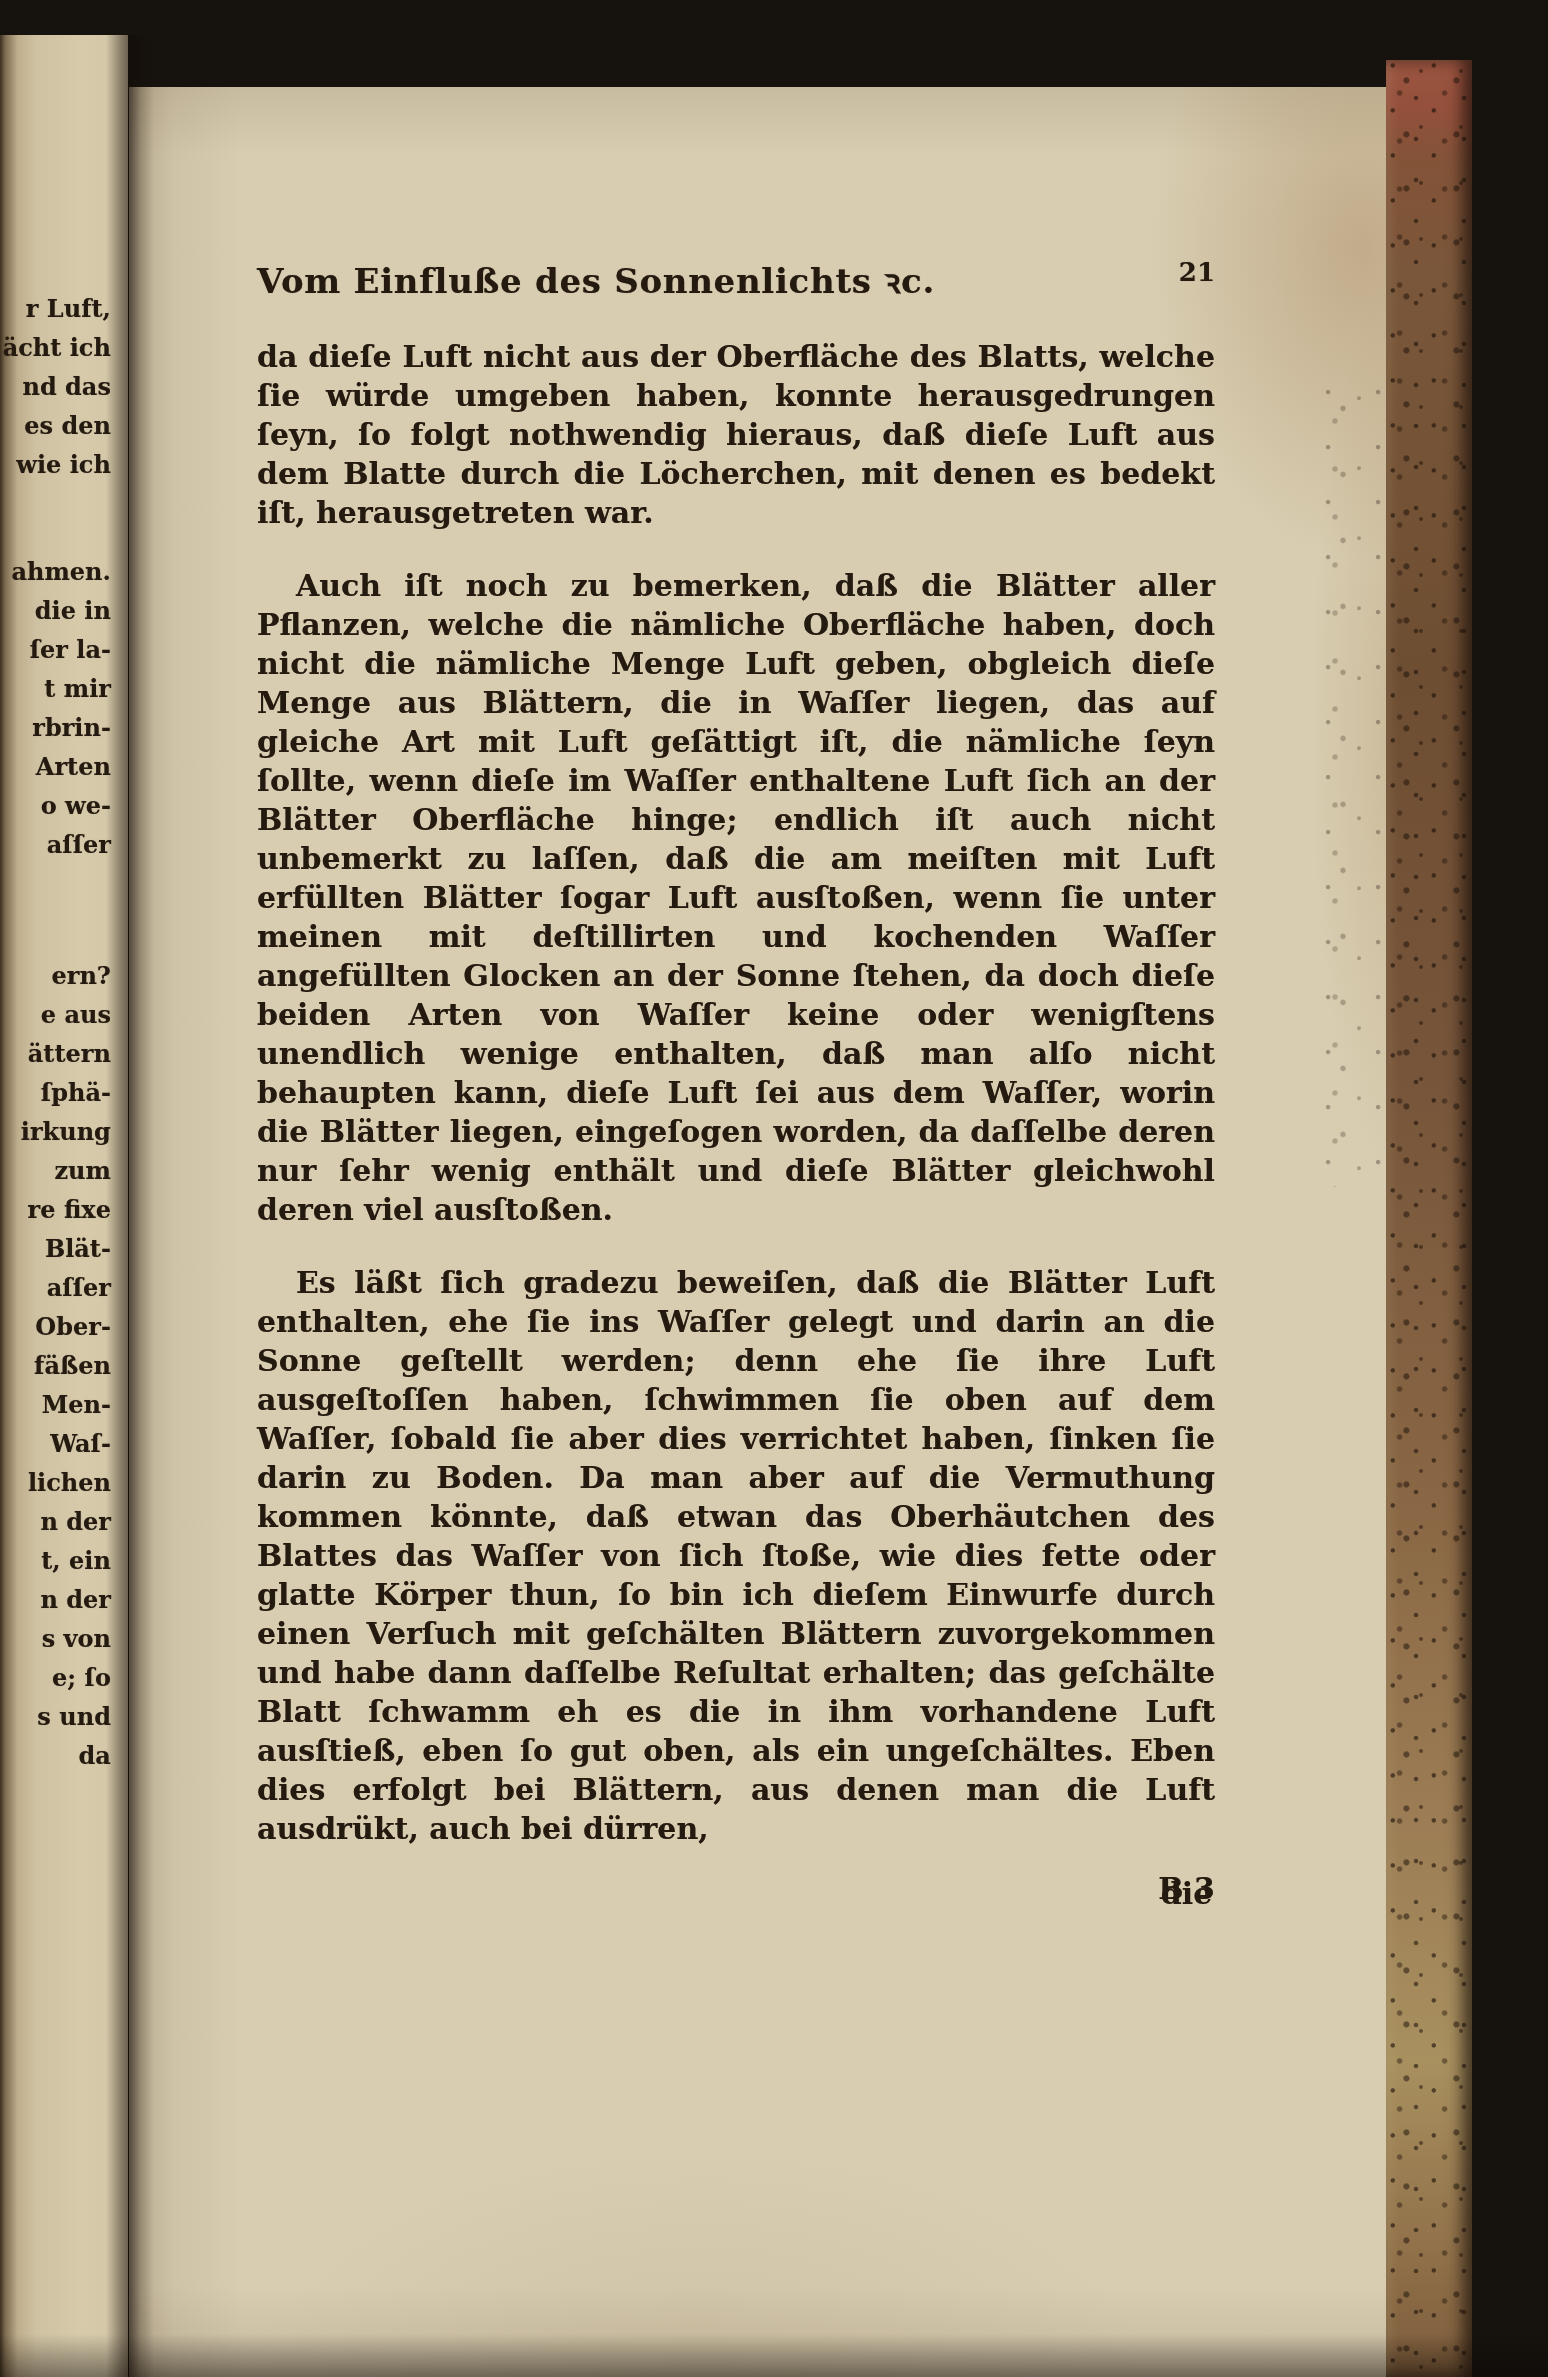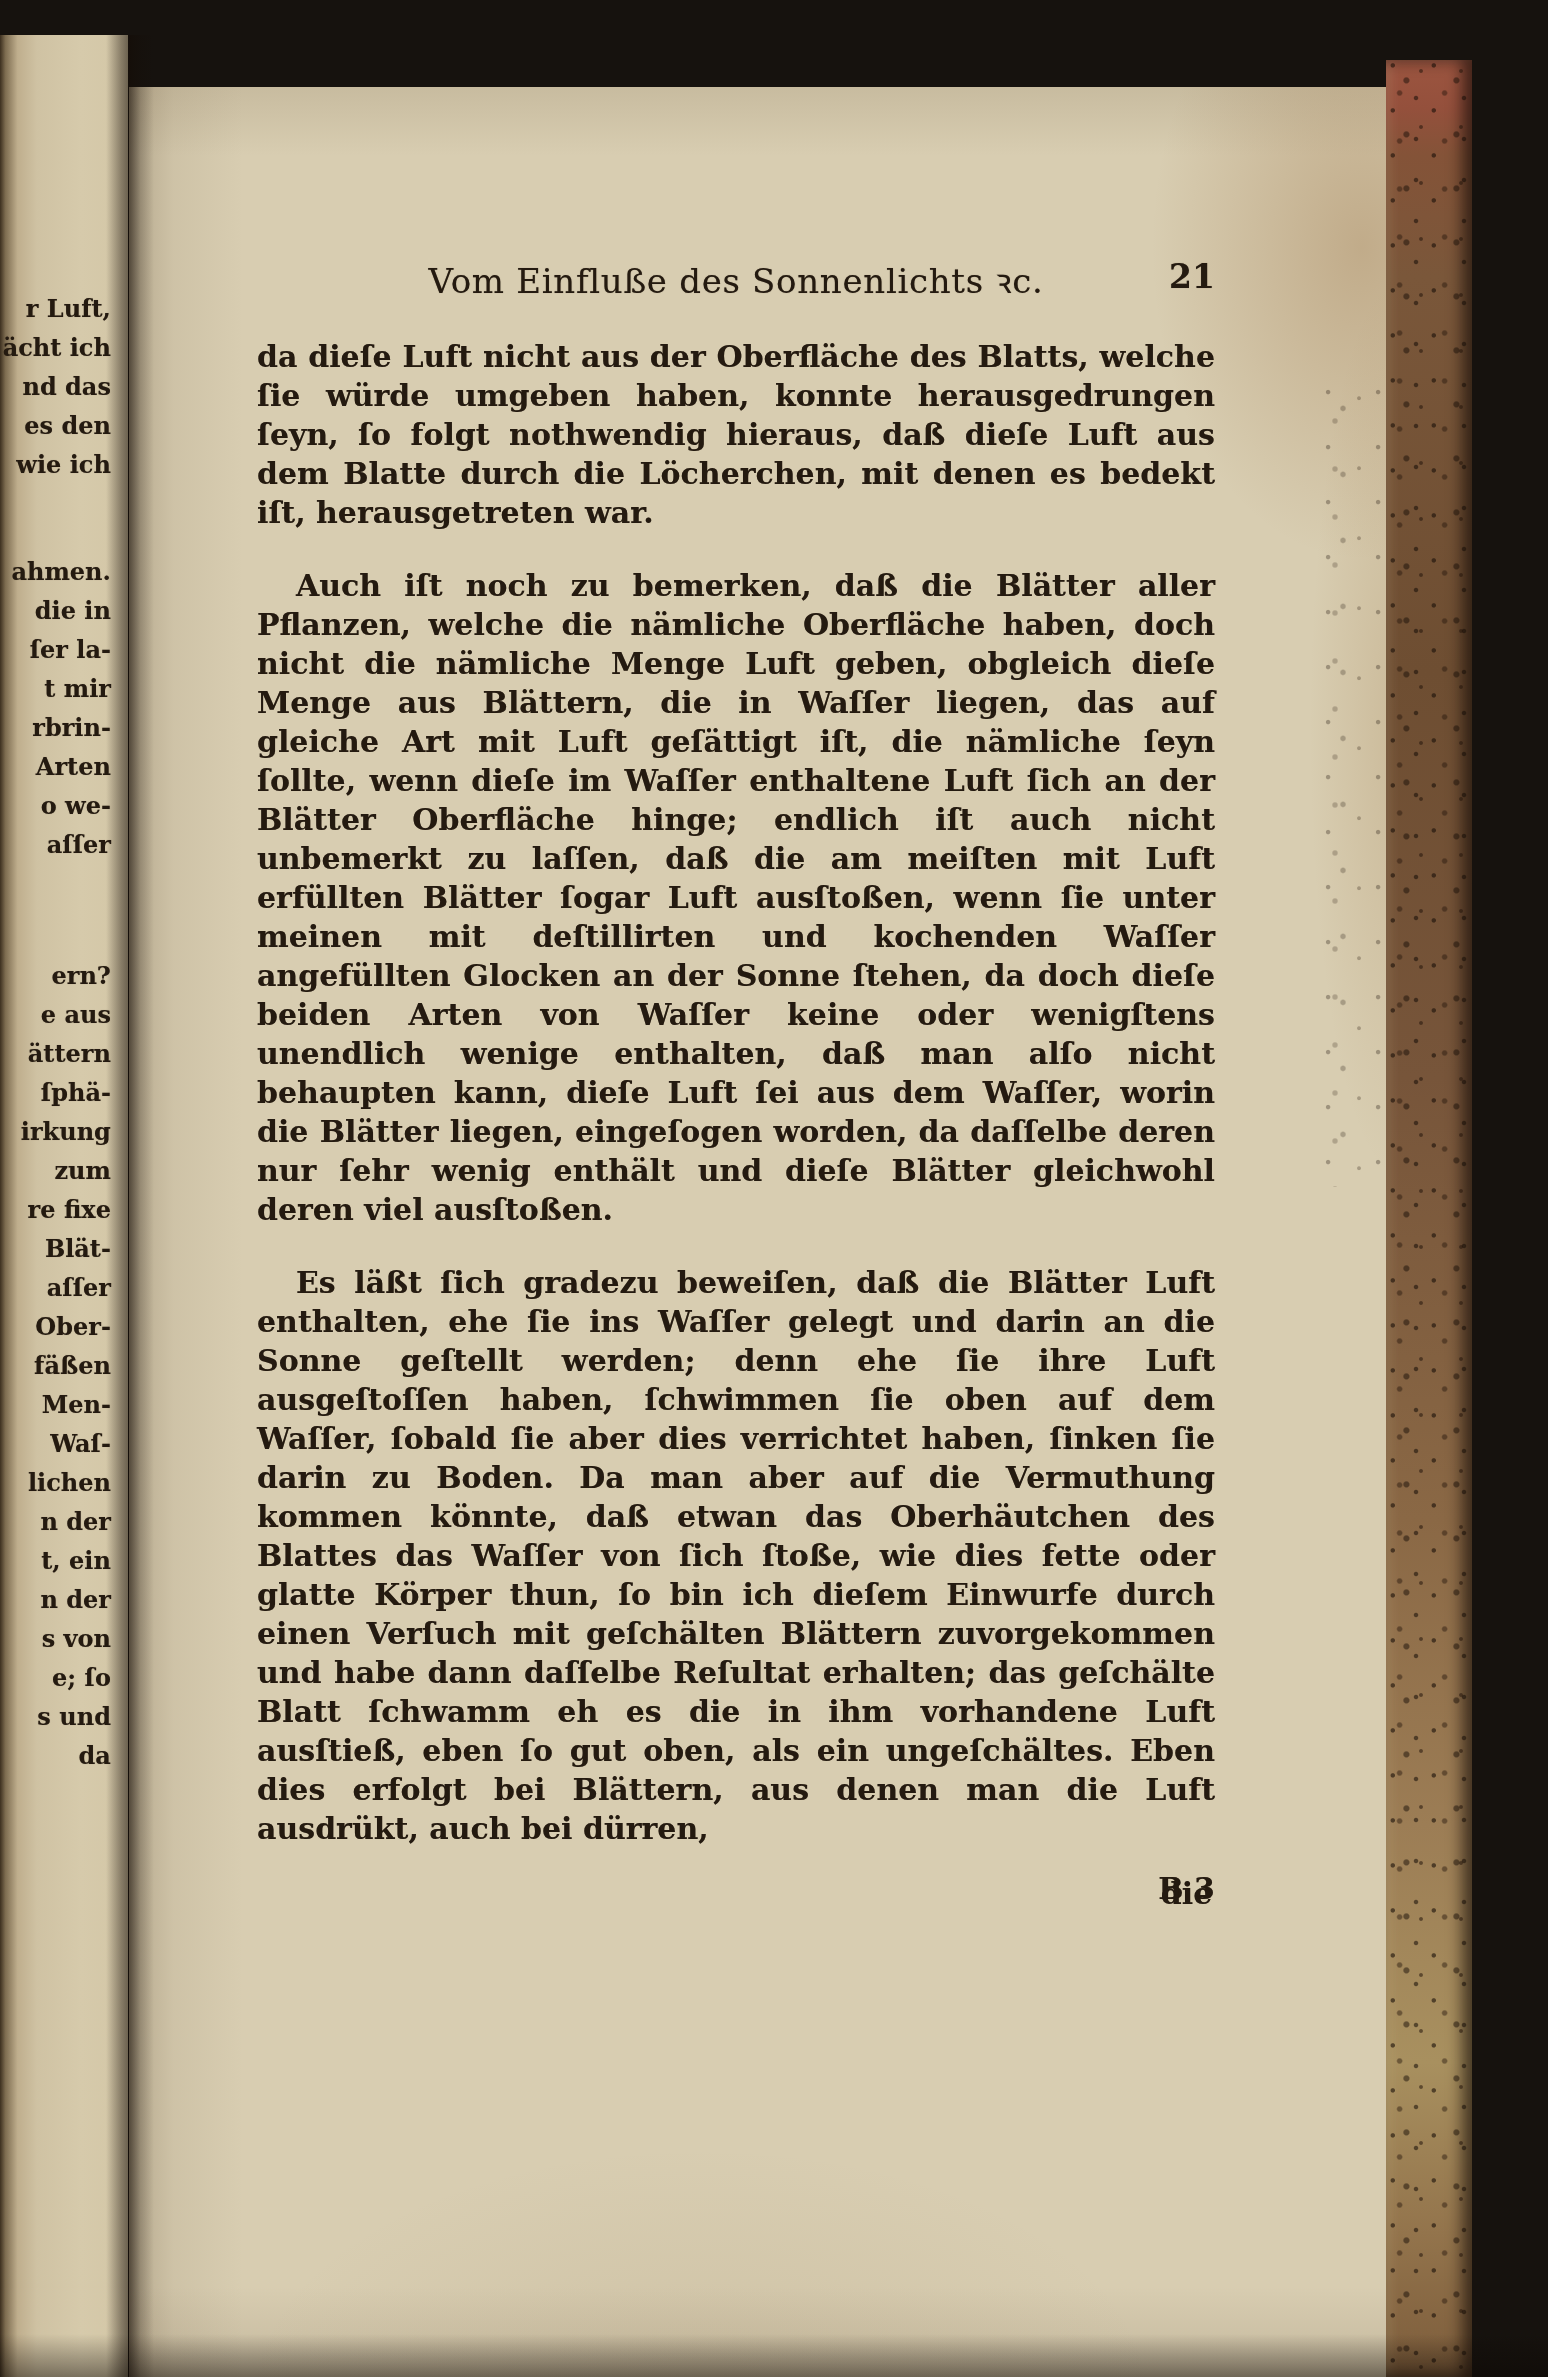--- a/index.html
+++ b/index.html
@@ -46,27 +46,27 @@
       linear-gradient(90deg,rgba(90,70,45,.28) 0%,rgba(90,70,45,.08) 3.5%,rgba(0,0,0,0) 9%),
       linear-gradient(0deg,rgba(80,60,40,.15) 0%,rgba(0,0,0,0) 4%),
       linear-gradient(180deg,rgba(100,80,50,.14) 0%,rgba(0,0,0,0) 3%);
   }
 
   .page-header{
     position:absolute;top:170px;left:128px;width:958px;height:43px;
     color:var(--ink,#241a10);
   }
   .running-title{
-    display:block;text-align:center;
-    font-size:34px;font-weight:normal;letter-spacing:0.7px;
+    display:block;text-align:left;
+    font-size:34px;font-weight:bold;letter-spacing:0.7px;
     text-shadow:0 0 0.7px rgba(40,25,10,.5);
   }
   .page-number{
     position:absolute;right:0;top:0;
-    font-size:33px;font-weight:bold;
+    font-size:26px;font-weight:bold;
     text-shadow:0 0 0.7px rgba(40,25,10,.5);
   }
 
   .body-text{
     position:absolute;top:250px;left:128px;width:958px;
     font-size:30px;line-height:39px;font-weight:bold;
     text-align:justify;color:var(--ink,#241a10);
     text-shadow:0 0 0.5px rgba(40,25,10,.45);
   }
   .para{margin:0 0 34px 0;text-indent:39px;}

